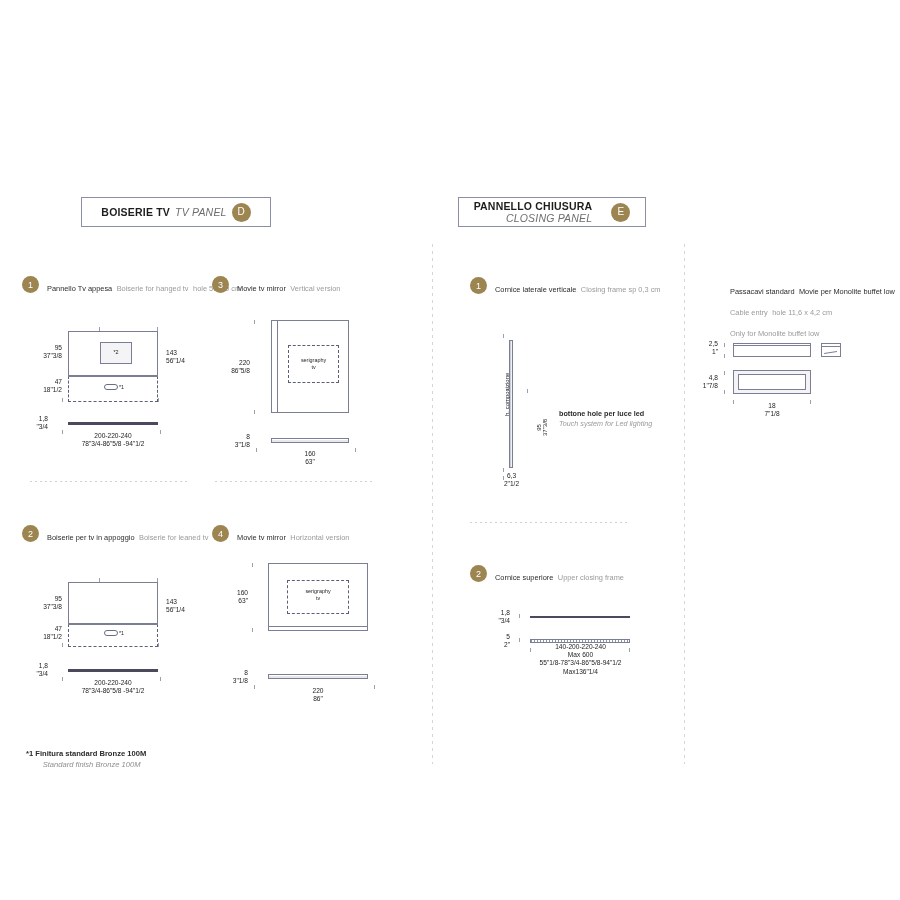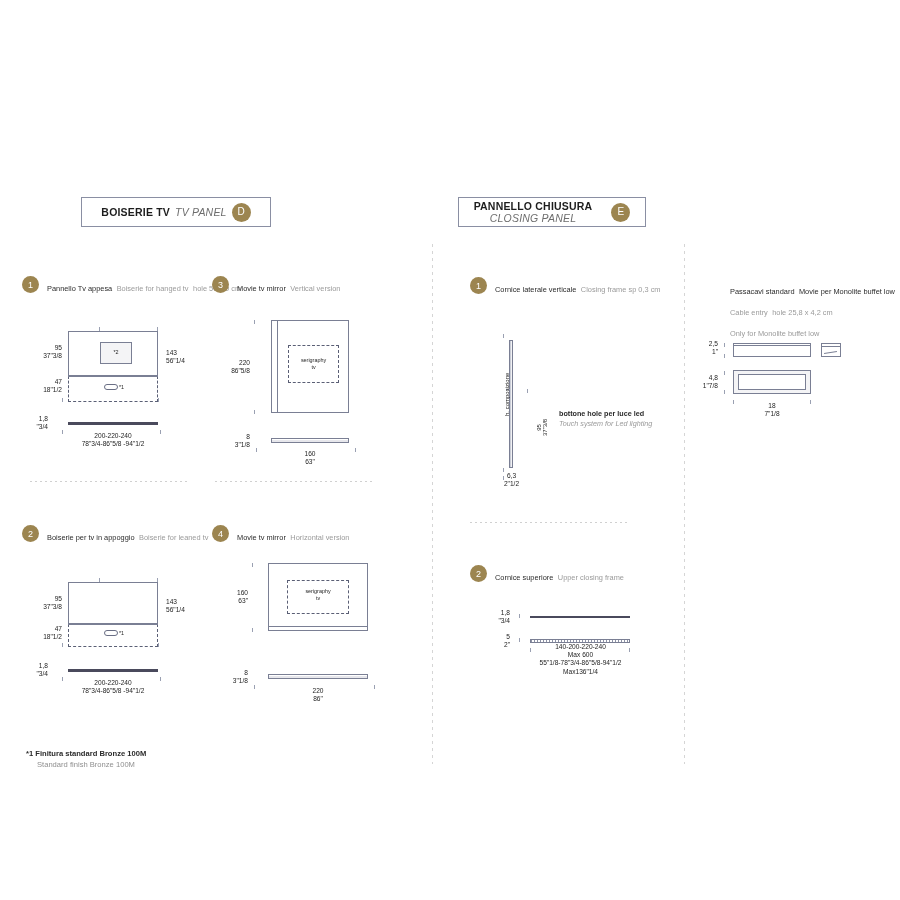--- a/index.html
+++ b/index.html
@@ -84,41 +84,41 @@
 
   
   .dot-h { position:absolute; height:1px;
     background:repeating-linear-gradient(90deg,#d0d0d0 0 2px,transparent 2px 5px); }
   .dot-v { position:absolute; width:1px;
     background:repeating-linear-gradient(180deg,#d5d5d5 0 3px,transparent 3px 7px); }
 
   
   .foot { position:absolute; font-size:7.6px; line-height:1.5; }
   .foot .fit { font-weight:bold; color:#2b2b2b; white-space:nowrap; }
-  .foot .fen { color:#8f8f8f; white-space:nowrap; padding-left:11px; }
+  .foot .fen { font-style:italic; color:#8f8f8f; white-space:nowrap; padding-left:11px;text-align:center; }
 </style>
 </head>
 <body>
 
 <div class="page">
 
   <div class="sec-head" style="left:81px;top:153px;width:190px;height:30px;">
     <div class="titles">
       <div class="row">
         <span class="t-it">BOISERIE TV</span>
         <span class="t-en">TV PANEL</span>
         <span class="badge-letter">D</span>
       </div>
     </div>
   </div>
 
   <div class="sec-head" style="left:458px;top:153px;width:188px;height:30px;">
     <div class="titles" style="align-items:flex-start;">
       <div class="row" style="align-items:center;">
-        <div style="display:flex;flex-direction:column;align-items:center;">
+        <div style="display:flex;flex-direction:column;align-items:flex-end;">
           <span class="t-it">PANNELLO CHIUSURA</span>
           <span class="t-en">CLOSING PANEL</span>
         </div>
         <span class="badge-letter" style="margin-left:14px;">E</span>
       </div>
     </div>
   </div>
 
 
   <div class="dot-v" style="left:432px;top:200px;height:520px;"></div>
@@ -319,21 +319,21 @@
 Max 600
 55"1/8-78"3/4-86"5/8-94"1/2
 Max136"1/4</div>
   </div>
 
   <div class="item" style="left:730px;top:234px;">
     <div class="labels">
       <span class="l-it">Passacavi standard</span>
       <span class="l-it">Movie per Monolite buffet low</span>
       <span class="l-en">Cable entry</span>
-      <span class="l-en">hole 25,8 x 4,2 cm</span>
+      <span class="l-en">hole 11,6 x 4,2 cm</span>
       <span class="l-en">Only for Monolite buffet low</span>
     </div>
   </div>
 
   <div class="draw">
 
     <div class="rect-out" style="left:733px;top:299px;width:78px;height:14px;"></div>
     <div class="hline" style="left:734px;top:301px;width:76px;"></div>
 
     <div class="rect-out" style="left:821px;top:299px;width:20px;height:14px;"></div>

